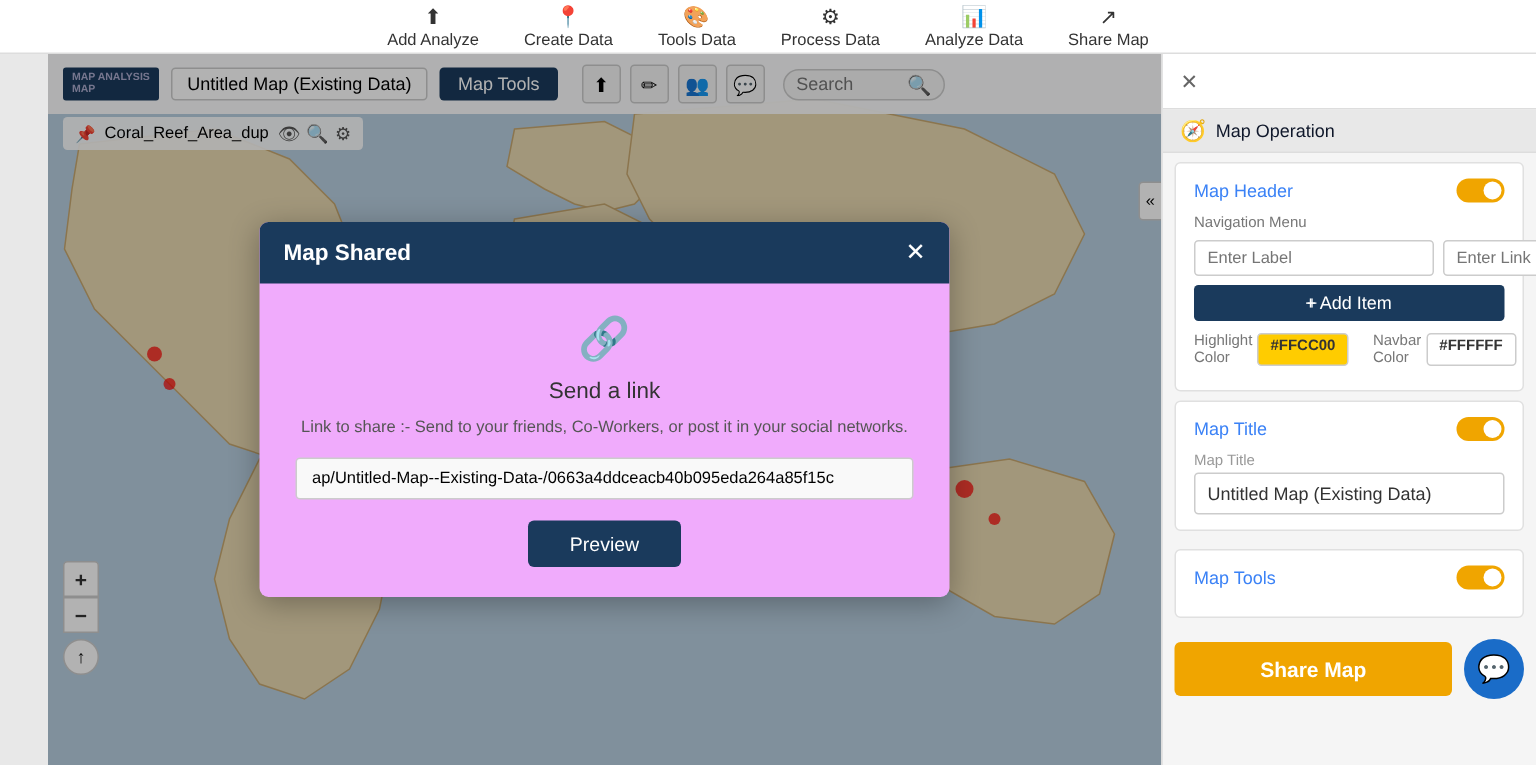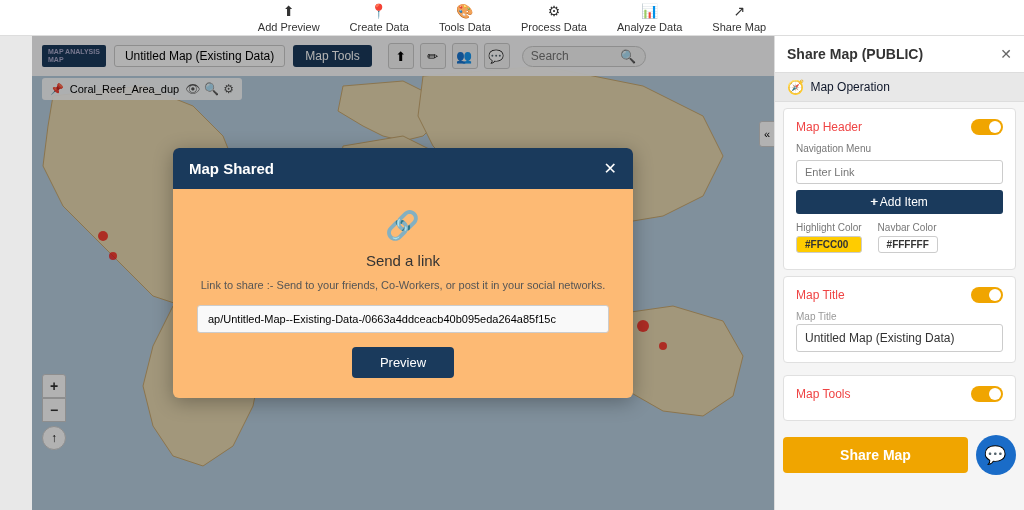--- a/index.html
+++ b/index.html
@@ -95,21 +95,21 @@
       font-size: 13px;
       background: #f5f5f5;
     }
     .search-box {
       display: flex;
       align-items: center;
       border: 1px solid #ccc;
       border-radius: 15px;
       padding: 2px 8px;
       background: #f5f5f5;
-      gap: 20px;
+      gap: 4px;
       margin-left: 4px;
     }
     .search-box input {
       border: none; background: transparent; outline: none; font-size: 12px; width: 70px;
     }
 
     
     .layer-item {
       position: absolute;
       top: 42px; left: 10px;
@@ -173,21 +173,21 @@
     .modal-overlay {
       position: absolute;
       top: 0; left: 0; right: 0; bottom: 0;
       background: rgba(0,0,0,0.3);
       display: flex;
       align-items: center;
       justify-content: center;
       z-index: 100;
     }
     .modal {
-      background: #fdba74;
+      background: #f0abfc;
       border-radius: 6px;
       width: 460px;
       padding: 0;
       box-shadow: 0 4px 20px rgba(0,0,0,0.3);
       overflow: hidden;
     }
     .modal-header {
       background: #1a3a5c;
       color: #fff;
       padding: 12px 16px;
@@ -293,21 +293,21 @@
       border-radius: 4px;
       padding: 10px 12px;
       border: 1px solid #e0e0e0;
     }
     .section-row {
       display: flex;
       align-items: center;
       justify-content: space-between;
       margin-bottom: 8px;
     }
-    .section-label { font-size: 12px; color: #ef4444; }
+    .section-label { font-size: 12px; color: #3b82f6; }
     .toggle-on {
       width: 32px; height: 16px;
       background: #f0a500;
       border-radius: 8px;
       position: relative;
       cursor: pointer;
     }
     .toggle-on::after {
       content: '';
       position: absolute;
@@ -340,21 +340,21 @@
       display: flex;
       align-items: center;
       justify-content: center;
       gap: 4px;
     }
     .color-row {
       display: flex;
       gap: 16px;
       margin-top: 8px;
     }
-    .color-item { display: flex; flex-direction: column; gap: 3px; }
+    .color-item { display: flex; flex-direction: row; gap: 3px; }
     .color-label { font-size: 10px; color: #777; }
     .color-swatch {
       border: 1px solid #ccc;
       border-radius: 3px;
       padding: 2px 8px;
       font-size: 10px;
       font-weight: bold;
       cursor: pointer;
     }
 
@@ -406,21 +406,21 @@
       position: absolute;
       top: 0; left: 0; width: 100%; height: 100%;
     }
   </style>
 </head>
 <body>
 
 <div class="top-nav">
   <div class="top-nav-item">
     <span class="nav-icon">⬆</span>
-    <span>Add Preview</span>
+    <span>Add Analyze</span>
   </div>
   <div class="top-nav-item">
     <span class="nav-icon">📍</span>
     <span>Create Data</span>
   </div>
   <div class="top-nav-item">
     <span class="nav-icon">🎨</span>
     <span>Tools Data</span>
   </div>
   <div class="top-nav-item">
@@ -518,38 +518,38 @@
           <button class="preview-btn">Preview</button>
         </div>
       </div>
     </div>
 
   </div>
 
   <div class="right-panel">
 
     <div class="right-panel-header">
-      <span class="right-panel-title">Share Map (PUBLIC)</span>
       <button class="panel-close">✕</button>
     </div>
 
     <div class="map-operation-bar">
       <span class="compass-icon">🧭</span>
       <span class="map-operation-label">Map Operation</span>
     </div>
 
     <div class="panel-section">
       <div class="section-row">
         <span class="section-label">Map Header</span>
         <div class="toggle-on"></div>
       </div>
 
       <div class="nav-section">
         <div class="nav-section-title">Navigation Menu</div>
         <div class="nav-inputs-row">
+          <input class="nav-input" type="text" placeholder="Enter Label" style="">
           <input class="nav-input" type="text" placeholder="Enter Link" style="">
         </div>
         <button class="add-item-btn">
           <span>+</span>
           <span style="margin-left:-12px">+ Add Item</span>
         </button>
         <div class="color-row">
           <div class="color-item">
             <span class="color-label">Highlight Color</span>
             <div class="color-swatch" style="background:#FFCC00; color:#333;">#FFCC00</div>

